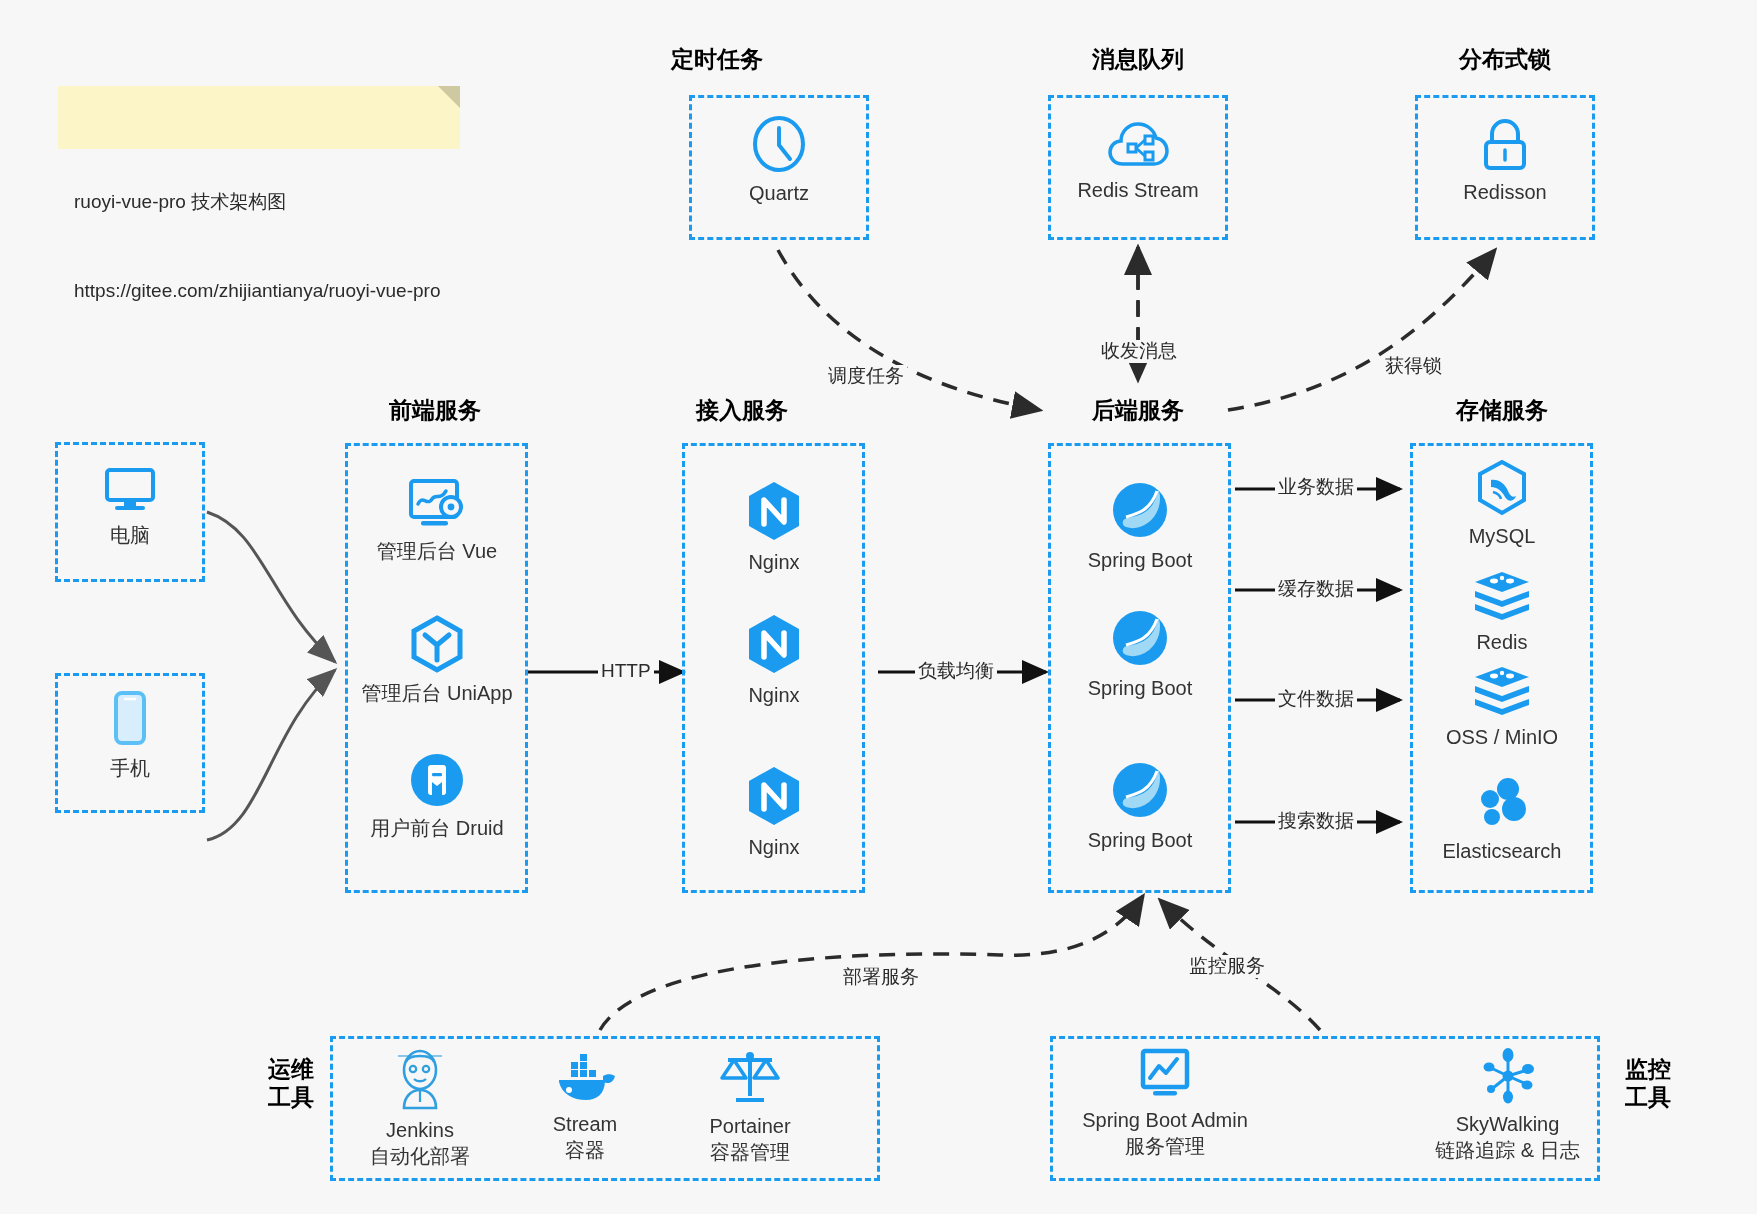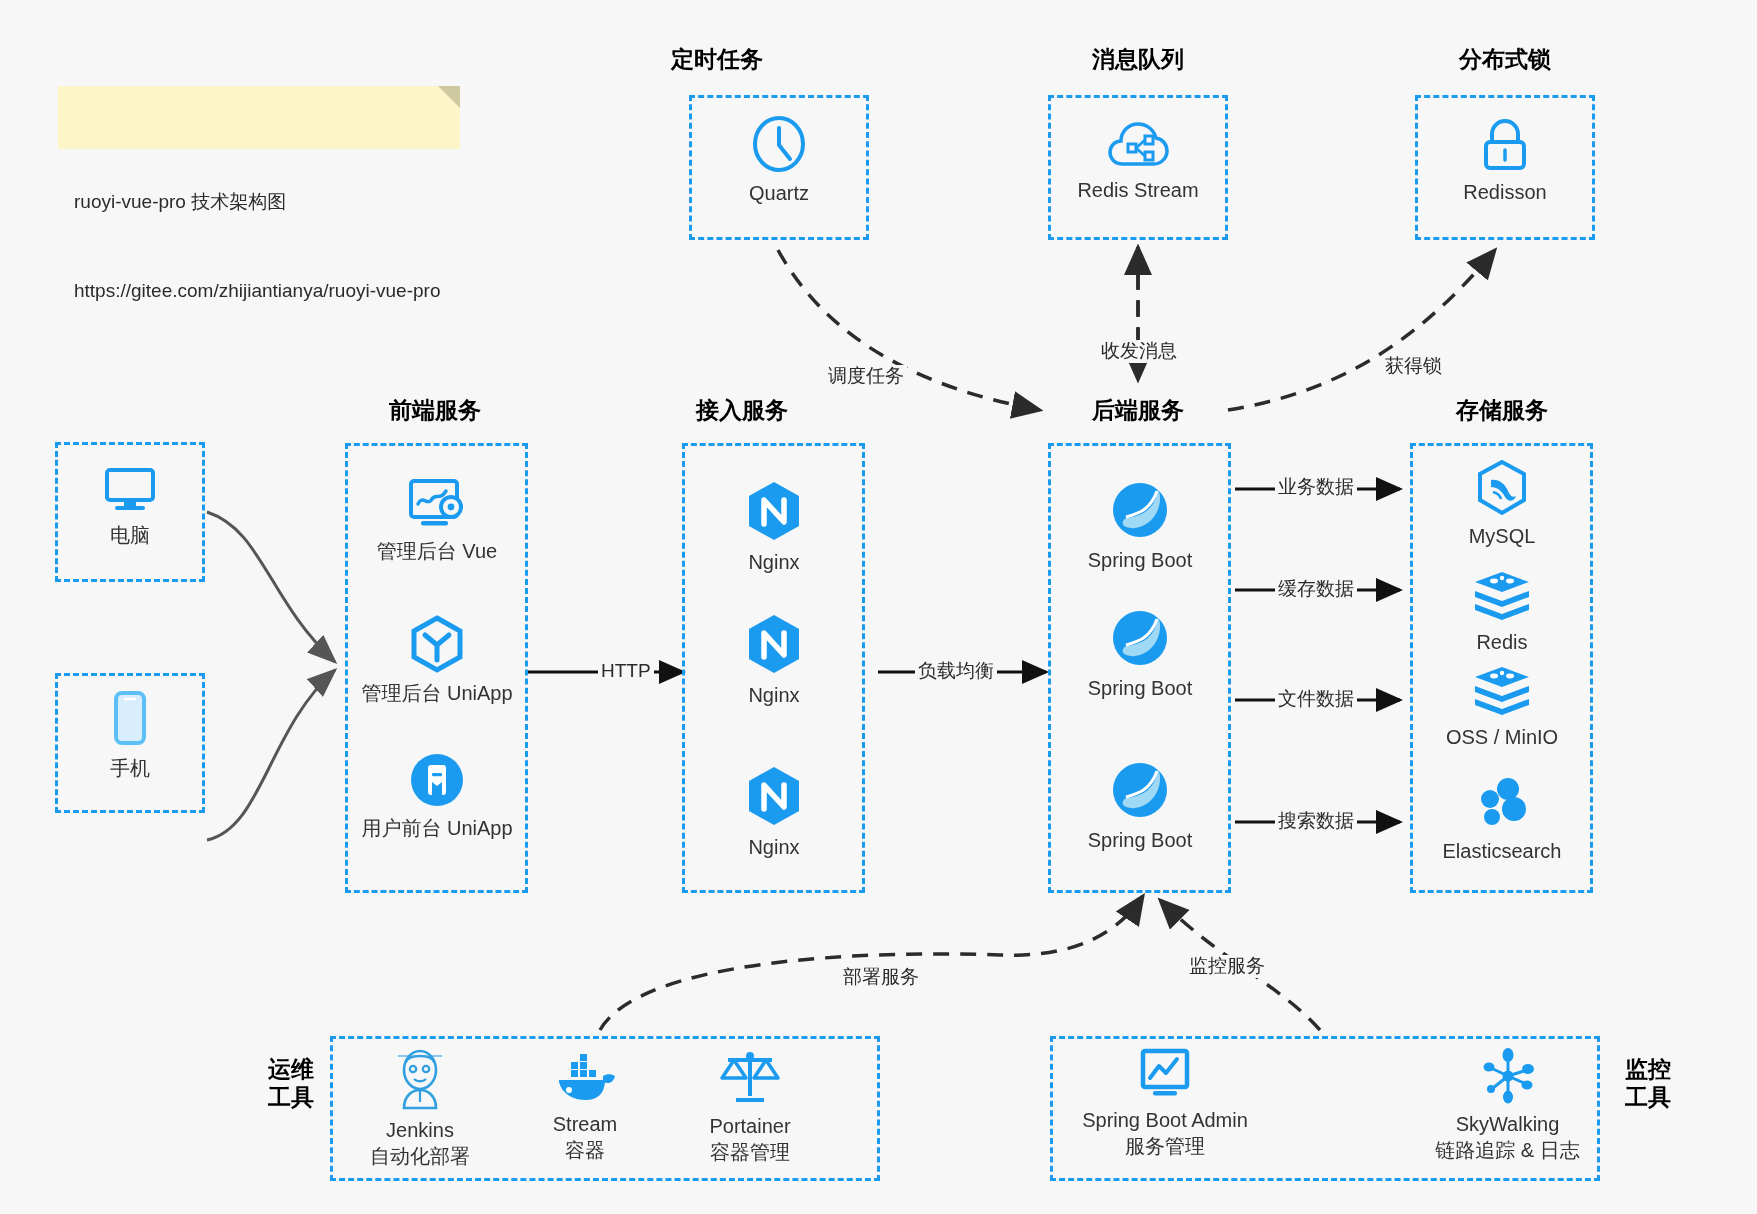--- a/index.html
+++ b/index.html
@@ -228,21 +228,21 @@
 
   <div class="node" style="left:357px; top:752px;">
     <span class="ico">
       <svg width="56" height="56" viewBox="0 0 56 56">
         <circle cx="28" cy="28" r="26" fill="#1a9bf0"></circle>
         <rect x="19" y="13" width="18" height="30" rx="3" fill="#ffffff"></rect>
         <rect x="23" y="21" width="10" height="3.2" rx="1.2" fill="#1a9bf0"></rect>
         <path d="M23,30 L28,34 L33,30 L33,43 L23,43 Z" fill="#1a9bf0"></path>
       </svg>
     </span>
-    <span class="lbl">用户前台 UniApp</span>
+    <span class="lbl">用户前台 Druid</span>
   </div>
 
   <div class="grp-title" style="left:677px; top:396px; width:130px;">接入服务</div>
   <div class="grp" style="left:682px; top:443px; width:183px; height:450px;"></div>
 
   <div class="node" style="left:694px; top:480px;">
     <span class="ico">
       <svg width="58" height="62" viewBox="0 0 58 62">
         <path d="M29,2 L54,16 L54,46 L29,60 L4,46 L4,16 Z" fill="#1a9bf0"></path>
         <path d="M19,44 L19,20 L39,42 L39,20" fill="none" stroke="#ffffff" stroke-width="5.5" stroke-linejoin="round" stroke-linecap="round"></path>

